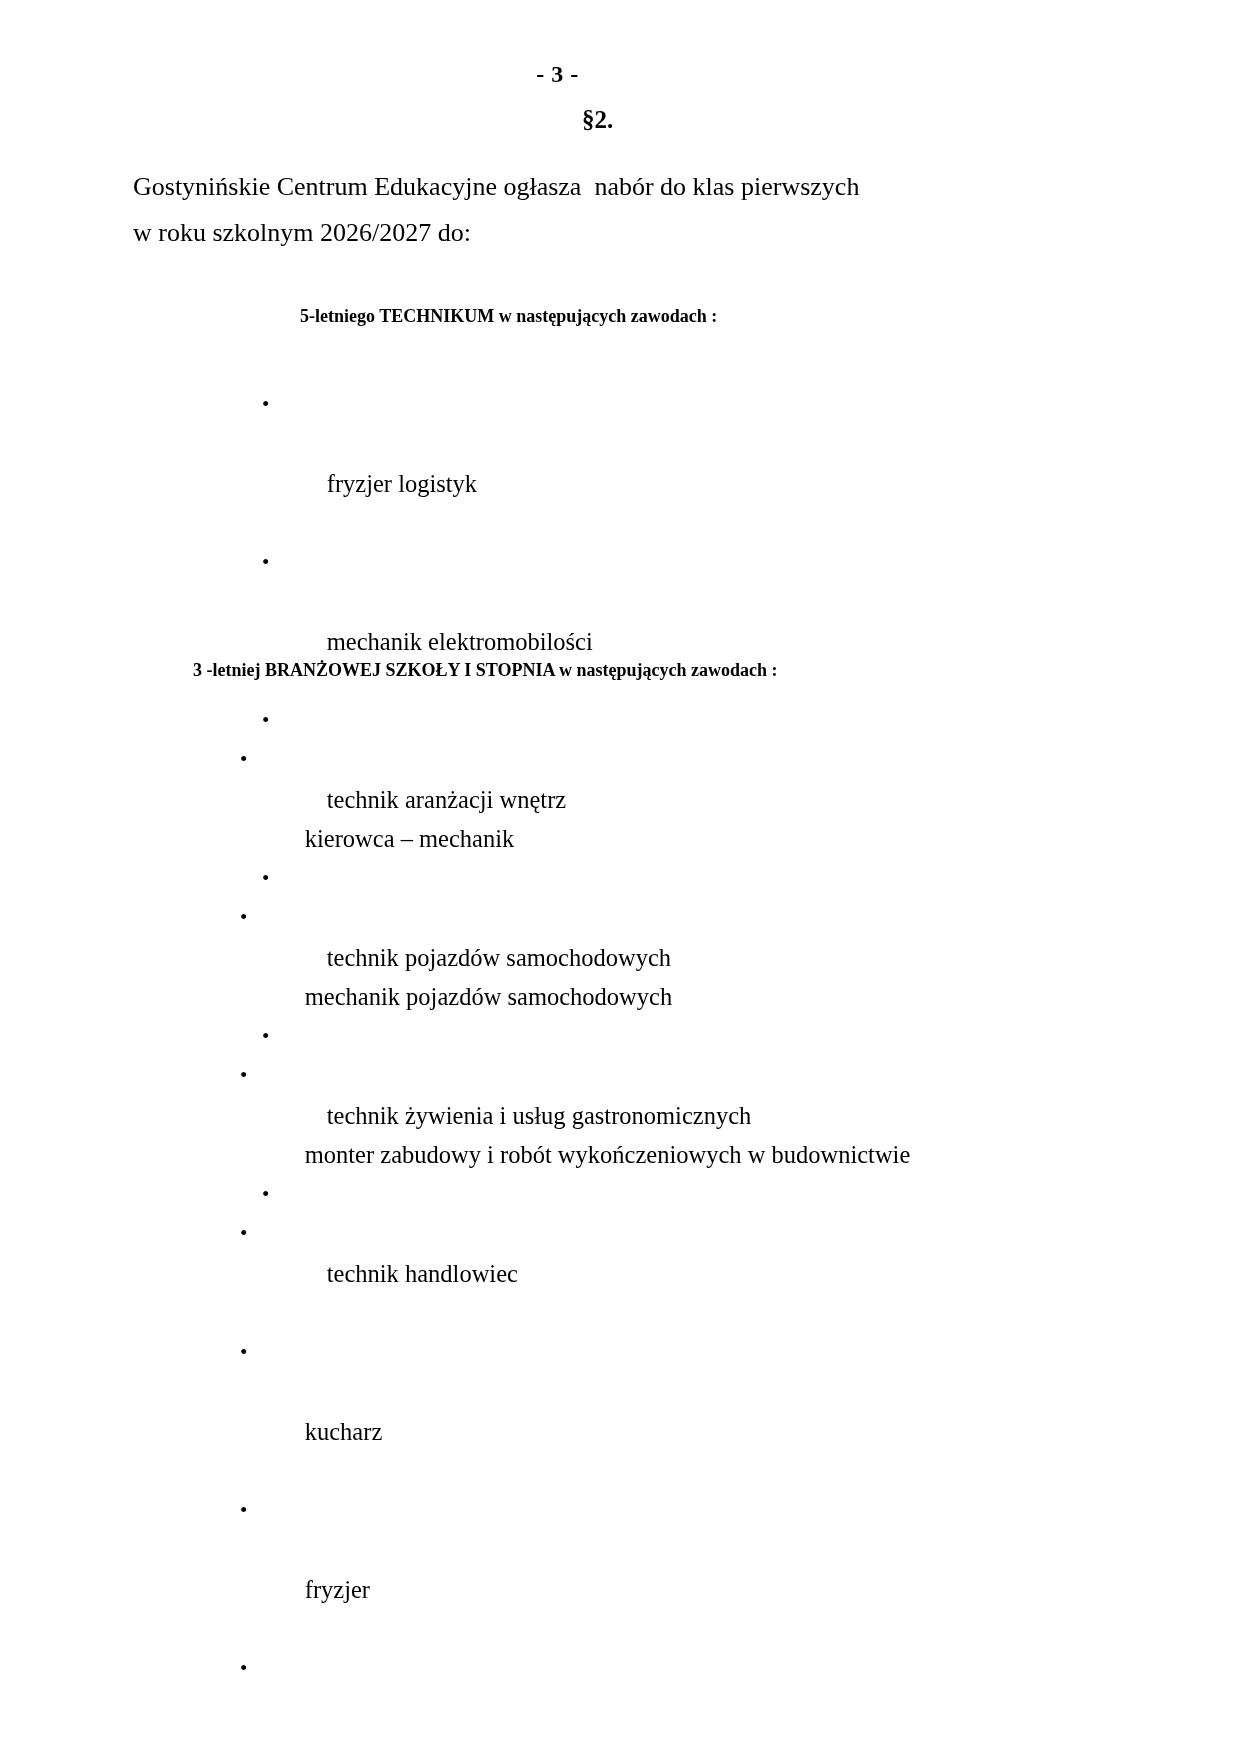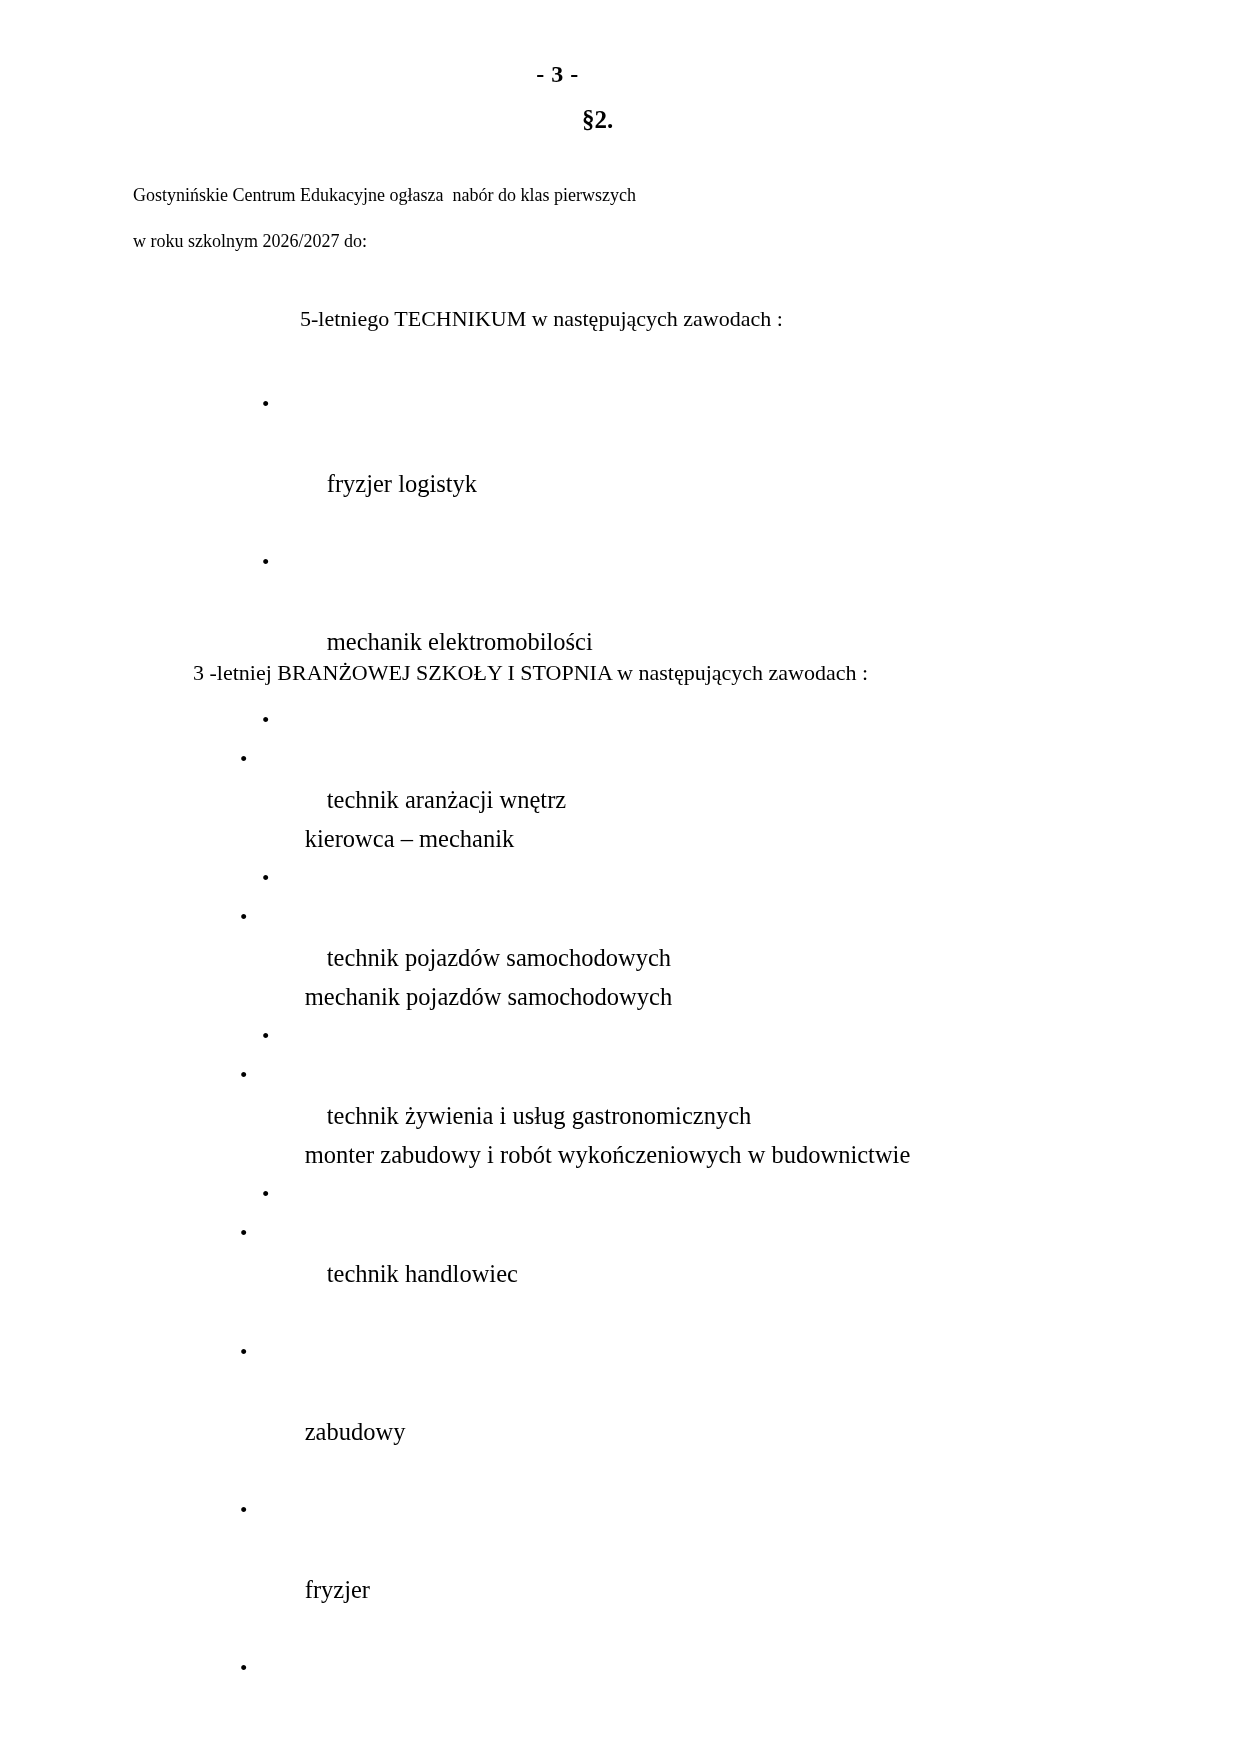--- a/index.html
+++ b/index.html
@@ -46,35 +46,35 @@
     text-align: center;
     font-size: 25px;
     font-weight: bold;
     line-height: 1;
   }
 
   
   .intro {
     position: absolute;
     left: 133px;
-    top: 172px;
+    top: 164px;
     width: 960px;
-    font-size: 18px;
+    font-size: 26px;
     line-height: 46px;
   }
   .intro-line {
     display: block;
     white-space: pre;
   }
 
   
   .program-heading {
     position: absolute;
-    font-size: 22px;
-    font-weight: normal;
+    font-size: 18px;
+    font-weight: bold;
     line-height: 1.2;
     white-space: pre;
   }
   .heading-technikum {
     left: 300px;
     top: 306px;
   }
   .heading-branzowa {
     left: 193px;
     top: 660px;
@@ -171,21 +171,21 @@
     </li>
     <li class="bullet-item">
       <span class="bullet-marker">•</span>
       <span class="bullet-text">monter zabudowy i robót wykończeniowych w budownictwie</span>
     </li>
     <li class="bullet-item">
       <span class="bullet-marker">•</span>
     </li>
     <li class="bullet-item">
       <span class="bullet-marker">•</span>
-      <span class="bullet-text">zabudowy</span>
+      <span class="bullet-text">kucharz</span>
     </li>
     <li class="bullet-item">
       <span class="bullet-marker">•</span>
       <span class="bullet-text">fryzjer</span>
     </li>
     <li class="bullet-item">
       <span class="bullet-marker">•</span>
       
     </li>
   </ul>

